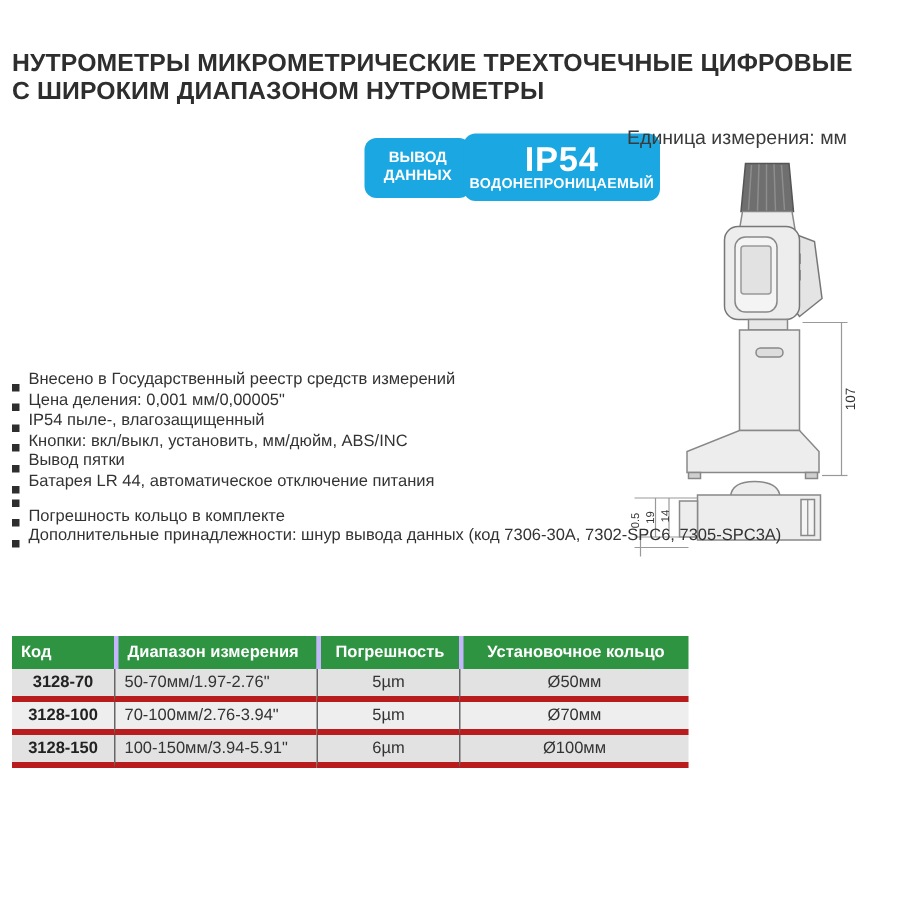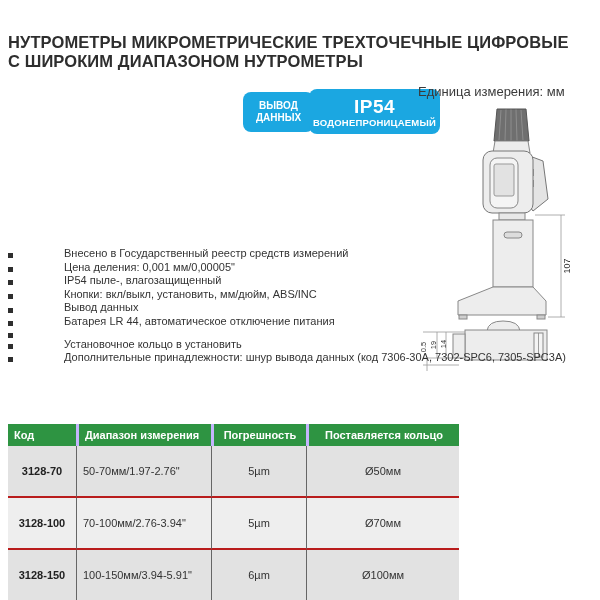--- a/index.html
+++ b/index.html
@@ -9,36 +9,36 @@
   
   .title{position:absolute;left:8px;top:33px;width:590px;
          font-size:16.5px;font-weight:bold;line-height:19px;color:#2e2e2e;letter-spacing:0.1px;}
 
   
   .badge{position:absolute;background:#1ba7e1;color:#fff;border-radius:8px;
          display:flex;flex-direction:column;align-items:center;justify-content:center;
          text-align:center;font-weight:bold;}
   .badge-output{left:243px;top:92px;width:71px;height:40px;font-size:10px;line-height:12px;text-align:right;}
   .badge-ip54{left:309px;top:89px;width:131px;height:45px;}
-  .badge-ip54 .big{font-size:19px;line-height:21px;letter-spacing:0.5px;}
+  .badge-ip54 .big{font-size:23px;line-height:21px;letter-spacing:0.5px;}
   .badge-ip54 .small{font-size:9.5px;line-height:11px;letter-spacing:0.2px;}
 
   .unit-note{position:absolute;left:418px;top:84px;font-size:13px;color:#3a3a3a;}
 
   
   .features{position:absolute;left:8px;top:247px;width:560px;font-size:11px;color:#333;}
-  .feature{display:flex;align-items:center;line-height:13.6px;white-space:nowrap;gap:45px;}
+  .feature{display:flex;align-items:flex-end;line-height:13.6px;white-space:nowrap;}
   .feature .sq{flex:0 0 auto;width:5px;height:5px;background:#2e2e2e;margin:4px 6px 0 0;}
 
   
   .spec-table{position:absolute;left:8px;top:424px;border-collapse:separate;border-spacing:0;}
   .spec-table th{background:#2e9442;color:#fff;font-size:11px;font-weight:bold;
                  height:22px;padding:0 6px;border-left:3px solid #c4b5fd;}
   .spec-table th:first-child{border-left:none;}
-  .spec-table td{font-size:11px;height:18px;padding:16px 6px;border-bottom:2px solid #b91c1c;
+  .spec-table td{font-size:11px;height:18px;padding:0 6px;border-bottom:4px solid #b91c1c;
                  border-left:1px solid #666;color:#333;}
   .spec-table td:first-child{border-left:none;font-weight:bold;color:#222;text-align:center;}
   .spec-table tr.odd td{background:#e2e2e2;}
   .spec-table tr.even td{background:#eeeeee;}
   .col-code{width:56px;text-align:left;}
   .col-range{width:120px;text-align:left;}
   .col-acc{width:80px;text-align:center;}
   .col-ring{width:138px;text-align:center;}
   td.c{text-align:center;}
   td.l{text-align:left;}
@@ -136,46 +136,46 @@
     <div class="feature">
         <span class="sq"></span>
         <span>IP54 пыле-, влагозащищенный</span>
       </div>
     <div class="feature">
         <span class="sq"></span>
         <span>Кнопки: вкл/выкл, установить, мм/дюйм, ABS/INC</span>
       </div>
     <div class="feature">
         <span class="sq"></span>
-        <span>Вывод данных</span>
+        <span>Вывод пятки</span>
       </div>
     <div class="feature">
         <span class="sq"></span>
         <span>Батарея LR 44, автоматическое отключение питания</span>
       </div>
     <div class="feature">
         <span class="sq"></span>
       </div>
     <div class="feature">
         <span class="sq"></span>
-        <span>Установочное кольцо в установить</span>
+        <span>Погрешность кольцо в комплекте</span>
       </div>
     <div class="feature">
         <span class="sq"></span>
         <span>Дополнительные принадлежности: шнур вывода данных (код 7306-30А, 7302-SPC6, 7305-SPC3A)</span>
       </div>
   </div>
 
   <table class="spec-table">
     <thead>
       <tr>
         <th class="col-code">Код</th>
         <th class="col-range">Диапазон измерения</th>
         <th class="col-acc">Погрешность</th>
-        <th class="col-ring">Поставляется кольцо</th>
+        <th class="col-ring">Установочное кольцо</th>
       </tr>
     </thead>
     <tbody>
       <tr class="odd">
         <td>3128-70</td>
         <td class="l">50-70мм/1.97-2.76"</td>
         <td class="c">5µm</td>
         <td class="c">Ø50мм</td>
       </tr>
       <tr class="even">

